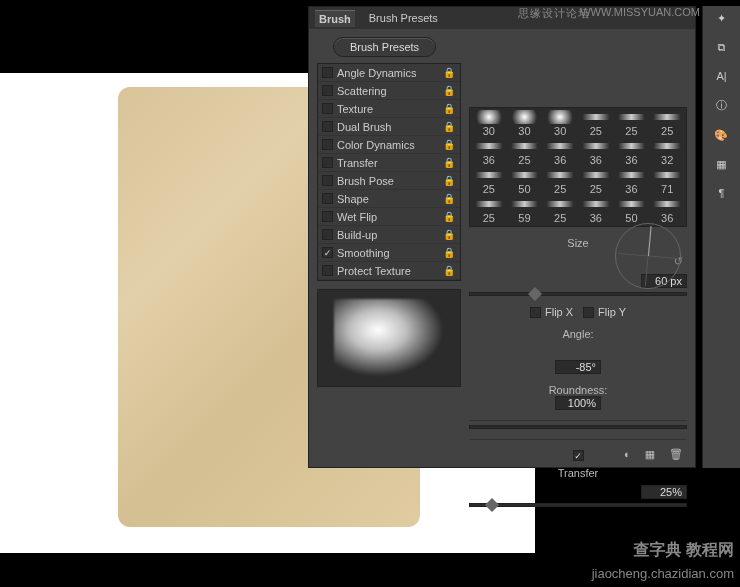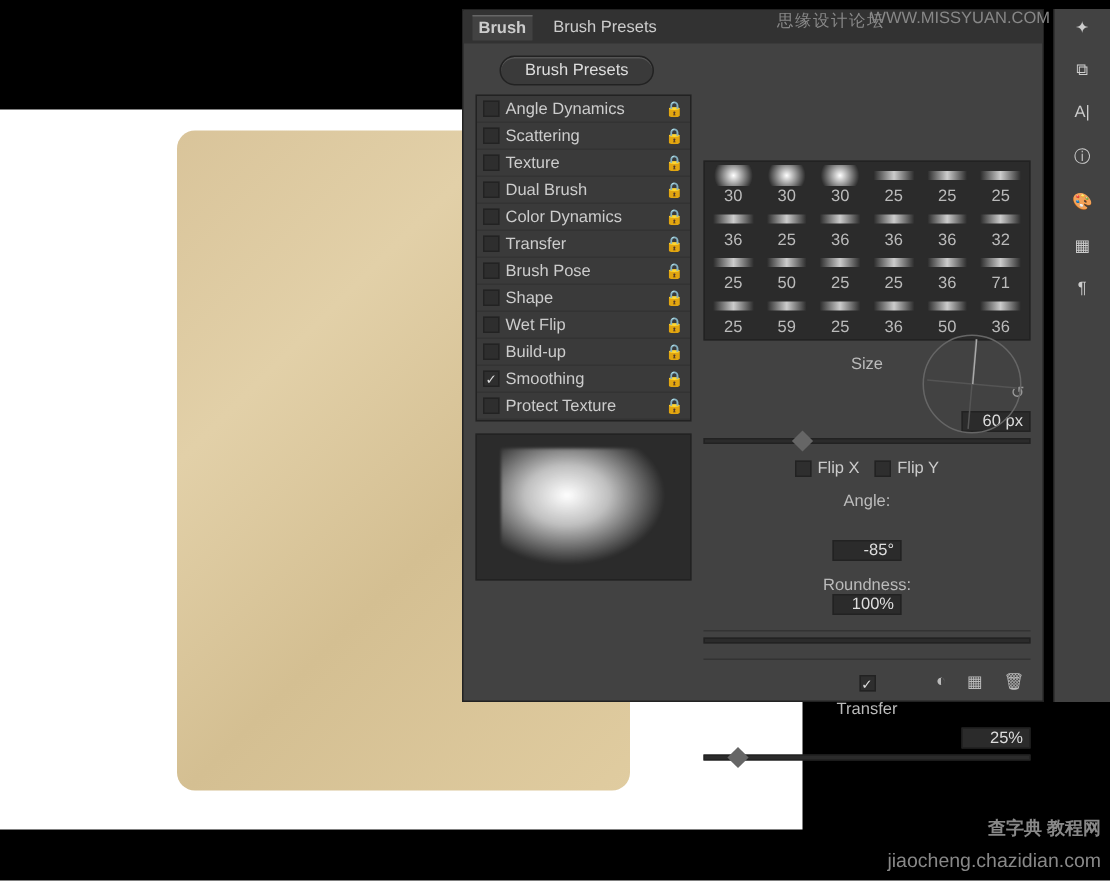--- a/index.html
+++ b/index.html
@@ -37,21 +37,21 @@
 .sep { border-top: 1px solid #333; margin-top: 10px; }
 .reset-icon { margin-left: auto; margin-right: 4px; color: #999; cursor: pointer; }
 .ab-row { display: flex; justify-content: center; gap: 10px; margin-top: 10px; }
 .ab-box { display: flex; align-items: center; gap: 4px; }
 .bottom-icons { position: absolute; bottom: 6px; right: 12px; display: flex; gap: 14px; color: #bbb; }
 .sidebar { position: absolute; right: 0; top: 6px; width: 38px; background: #424242; border-left: 1px solid #222; height: 462px; display: flex; flex-direction: column; align-items: center; padding-top: 6px; gap: 16px; color: #ccc; font-size: 16px; }
 .watermark { position: absolute; color: #888; font-size: 11px; }
 .wm-top { right: 40px; top: 6px; }
 .wm-top2 { right: 150px; top: 6px; letter-spacing: 1px; }
 .wm-br { right: 6px; bottom: 6px; font-size: 13px; }
-.wm-br2 { right: 6px; bottom: 26px; font-size: 12px; font-weight: bold; margin-left: 44px; }
+.wm-br2 { right: 6px; bottom: 26px; font-size: 16px; font-weight: bold; margin-left: 44px; }
 .hardness-label { color: #777; }
 </style>
 </head>
 <body>
 
 <div class="canvas-area">
   <div class="parchment"></div>
 </div>
 
 <div class="panel">

